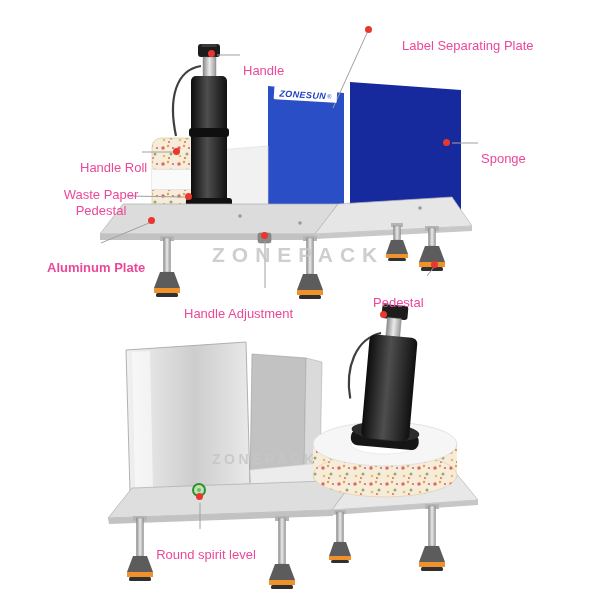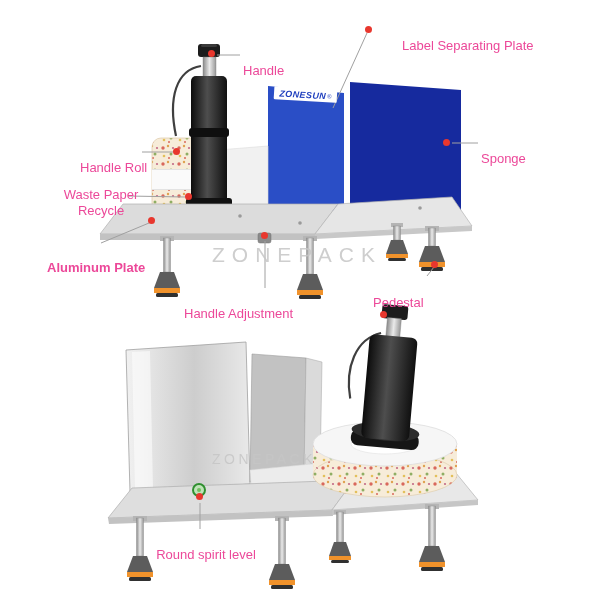--- a/index.html
+++ b/index.html
@@ -9,21 +9,21 @@
   }
   .scene{position:absolute;left:0;top:0;pointer-events:none;}
   .callout{
     position:absolute;font-size:13px;color:#ec4899;white-space:nowrap;line-height:1.15;margin-top:16px;
   }
   .callout.wrap{white-space:normal;text-align:center;line-height:1.25;}
   .dot{
     position:absolute;width:7px;height:7px;border-radius:50%;background:#e8372e;
   }
   .watermark{
-    position:absolute;color:#c6c6c6;opacity:.85;font-weight:400;user-select:none;
+    position:absolute;color:#c6c6c6;opacity:.85;font-weight:700;user-select:none;
   }
   .wm-top{left:212px;top:243px;font-size:21px;letter-spacing:7px;}
   .wm-bottom{left:212px;top:451px;font-size:14px;letter-spacing:3.5px;}
   .logo-box{
     position:absolute;left:274px;top:88px;width:63px;height:13px;background:#ffffff;
     display:flex;align-items:center;justify-content:center;transform:rotate(3.5deg);
     border-radius:1px;
   }
   .logo-box .logo-text{
     color:#1f3fbe;font-size:9px;font-weight:bold;font-style:italic;letter-spacing:.4px;
@@ -229,19 +229,19 @@
   <div class="dot" style="left:148px;top:217px;"></div>
   <div class="dot" style="left:261px;top:232px;"></div>
   <div class="dot" style="left:431px;top:261px;"></div>
   <div class="dot" style="left:196px;top:493px;"></div>
   <div class="dot" style="left:380px;top:311px;"></div>
 
   <div class="callout" style="left:243px;top:48px;">Handle</div>
   <div class="callout" style="left:402px;top:23px;">Label Separating Plate</div>
   <div class="callout" style="left:481px;top:136px;">Sponge</div>
   <div class="callout" style="left:80px;top:145px;">Handle Roll</div>
-  <div class="callout wrap" style="left:58px;top:171px;width:86px;">Waste Paper Recycle</div>
+  <div class="callout wrap" style="left:58px;top:171px;width:86px;">Waste Paper Pedestal</div>
   <div class="callout" style="left:47px;top:245px;font-weight:bold;">Aluminum Plate</div>
   <div class="callout" style="left:184px;top:291px;">Handle Adjustment</div>
   <div class="callout" style="left:373px;top:280px;">Pedestal</div>
   <div class="callout wrap" style="left:150px;top:531px;width:112px;">Round spirit level</div>
 
 </div>
 
 </body></html>

